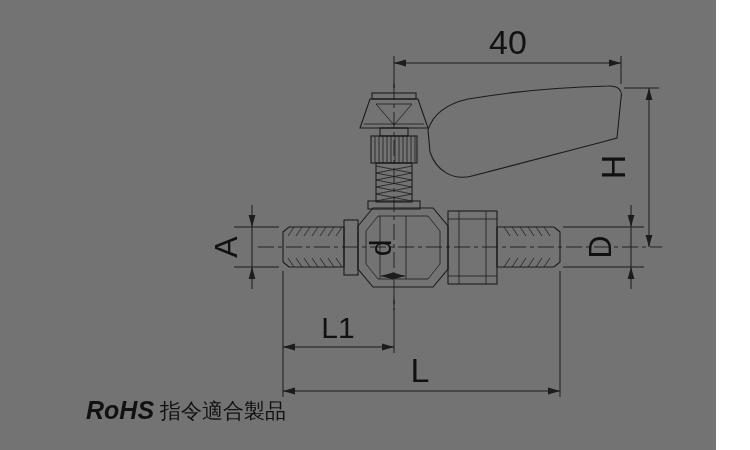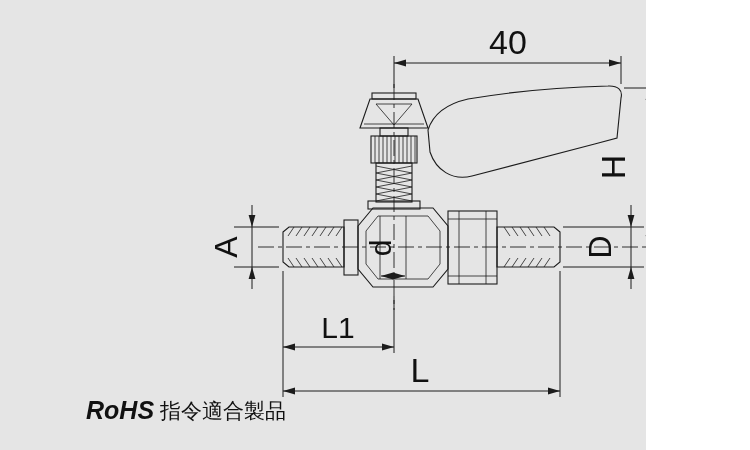--- a/index.html
+++ b/index.html
@@ -1,16 +1,16 @@
 <!DOCTYPE html>
 <html><head>
 <meta charset="utf-8">
 <style>
   html,body{margin:0;padding:0;background:#ffffff;}
-  .stage{position:relative;width:646px;height:450px;background:#e5e5e5;overflow:hidden;text-decoration:underline;}
+  .stage{position:relative;width:716px;height:450px;background:#737373;overflow:hidden;text-decoration:underline;}
   svg{display:block;}
   .outline{stroke:#1c1c1c;stroke-width:1.1;fill:none;stroke-linejoin:miter;}
   .detail{stroke:#1c1c1c;stroke-width:0.8;fill:none;}
   .dim{stroke:#1c1c1c;stroke-width:1;fill:none;}
   .center{stroke:#1c1c1c;stroke-width:0.9;fill:none;stroke-dasharray:16 4 4 4;}
   text{font-family:"Liberation Sans","DejaVu Sans",sans-serif;fill:#111;}
   .dimlabel{font-weight:400;}
   .rohs{font-weight:bold;font-style:italic;}
 </style>
 </head>

